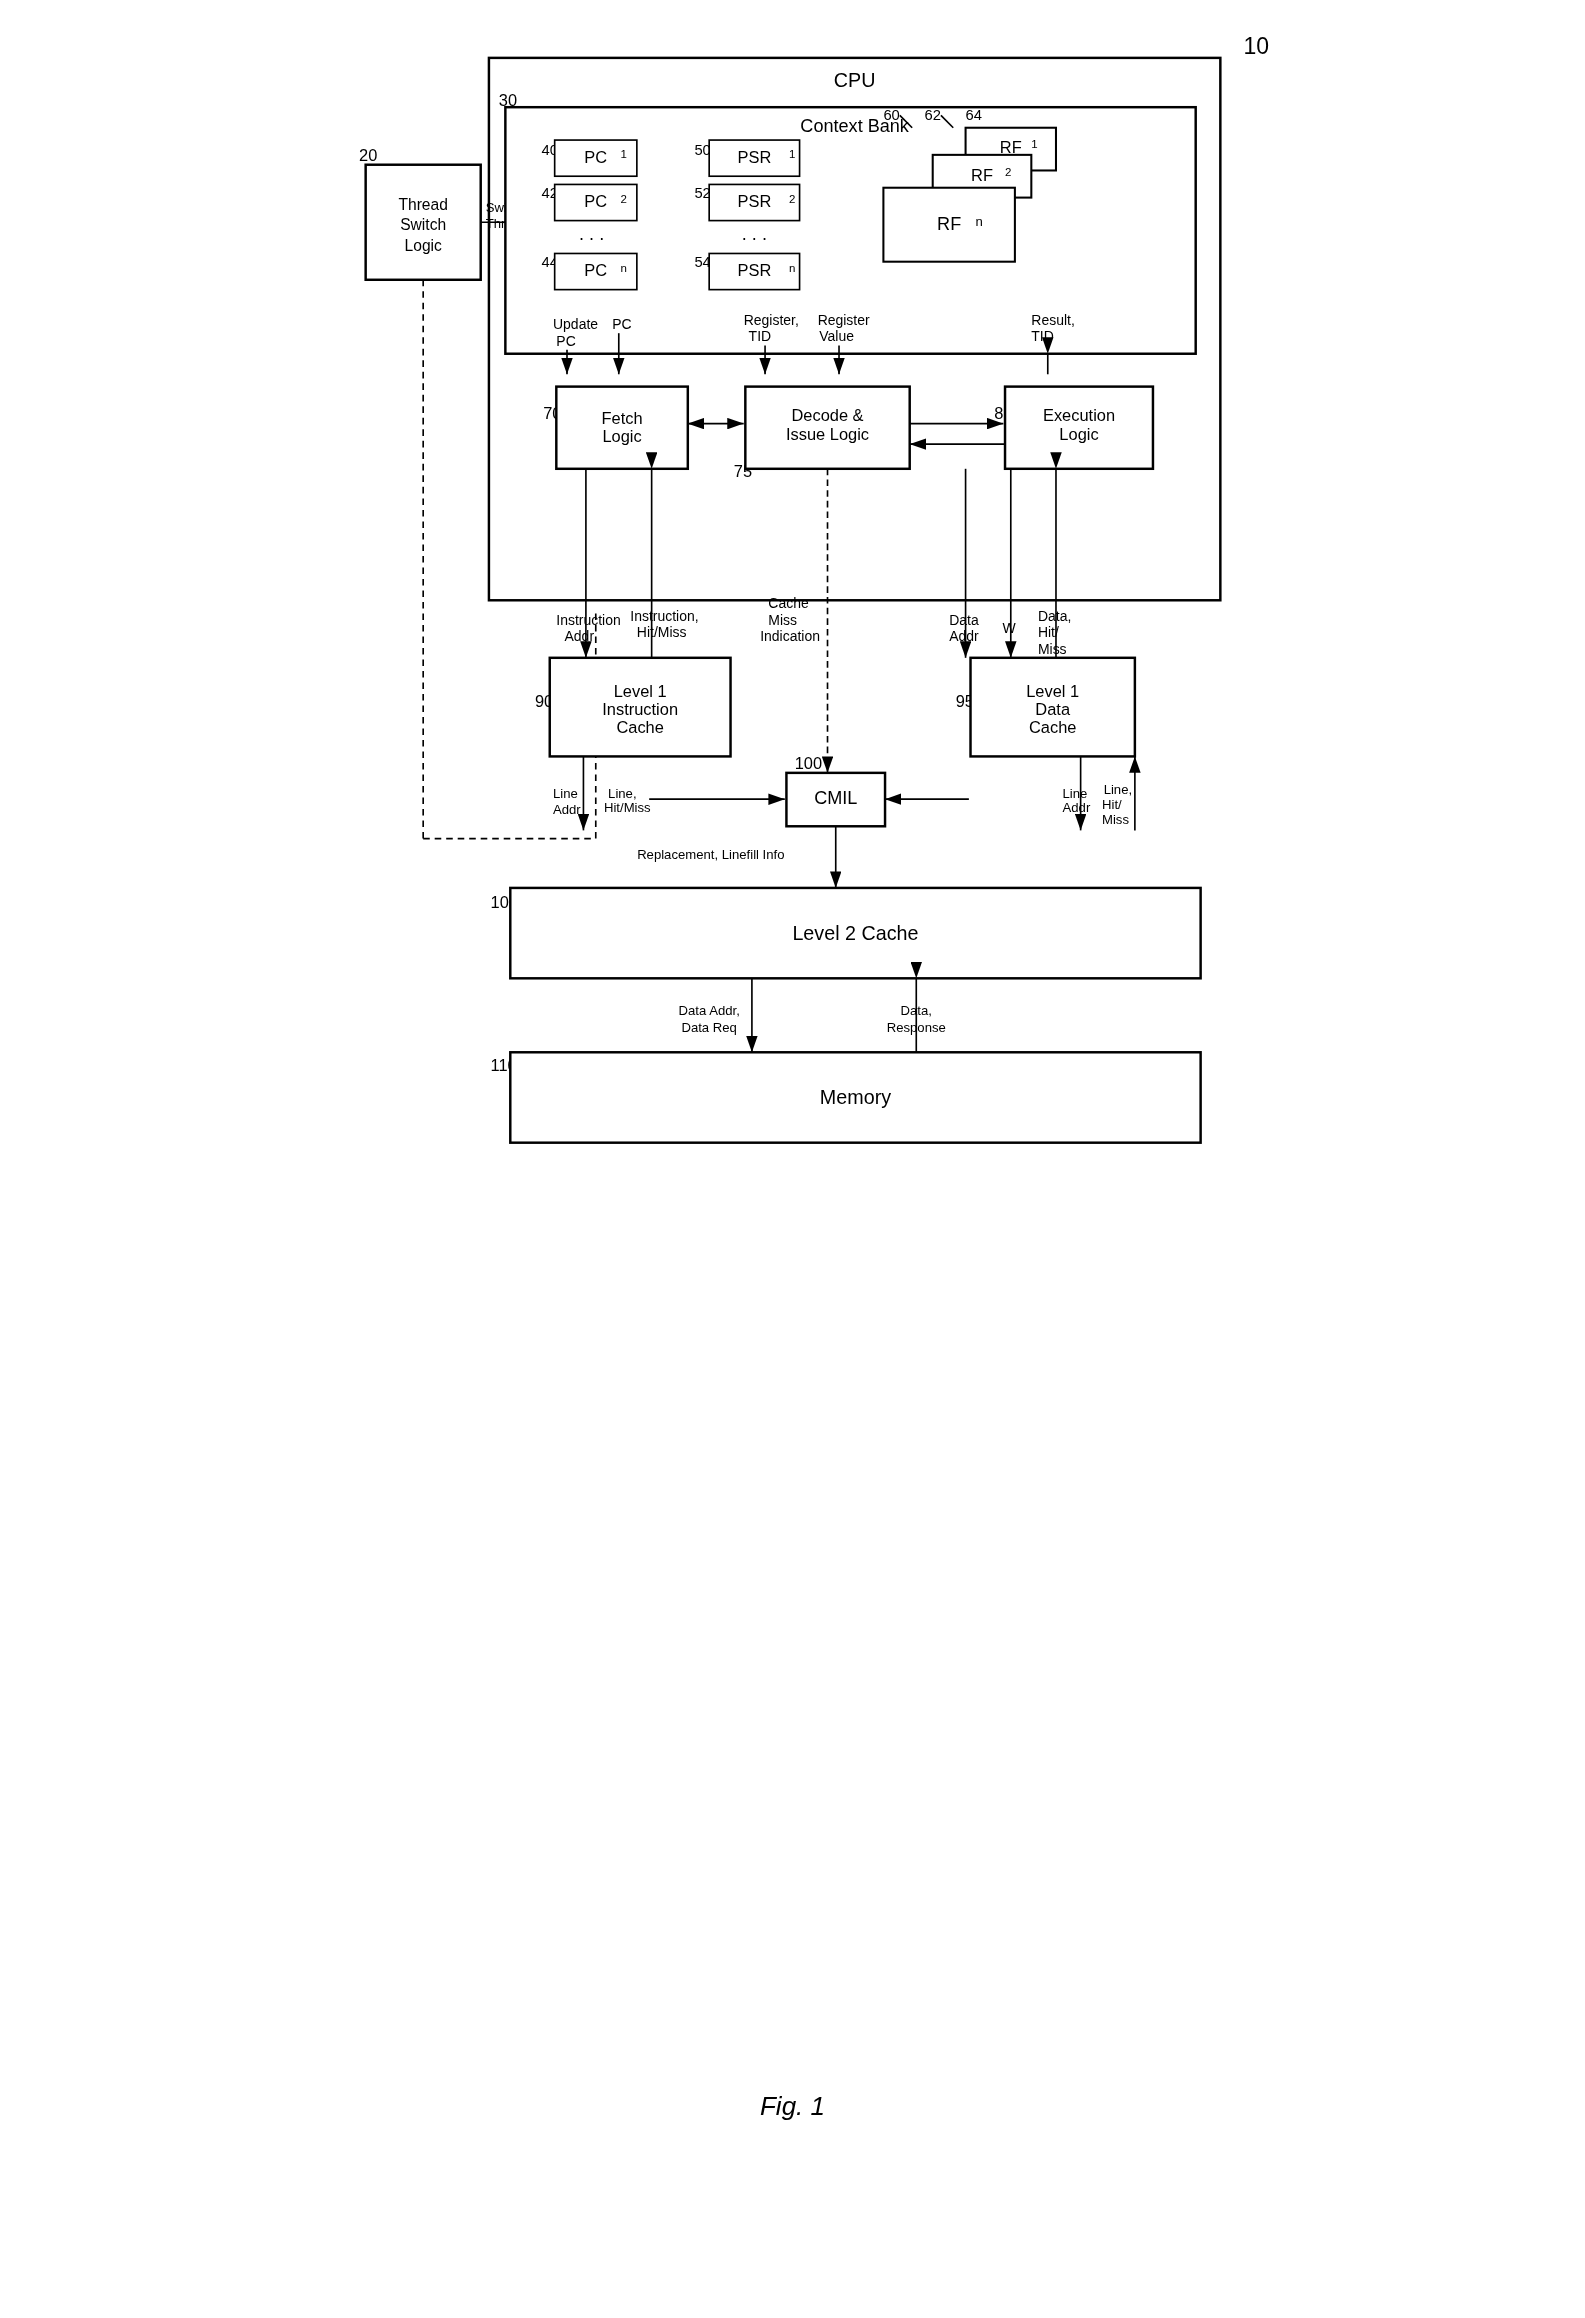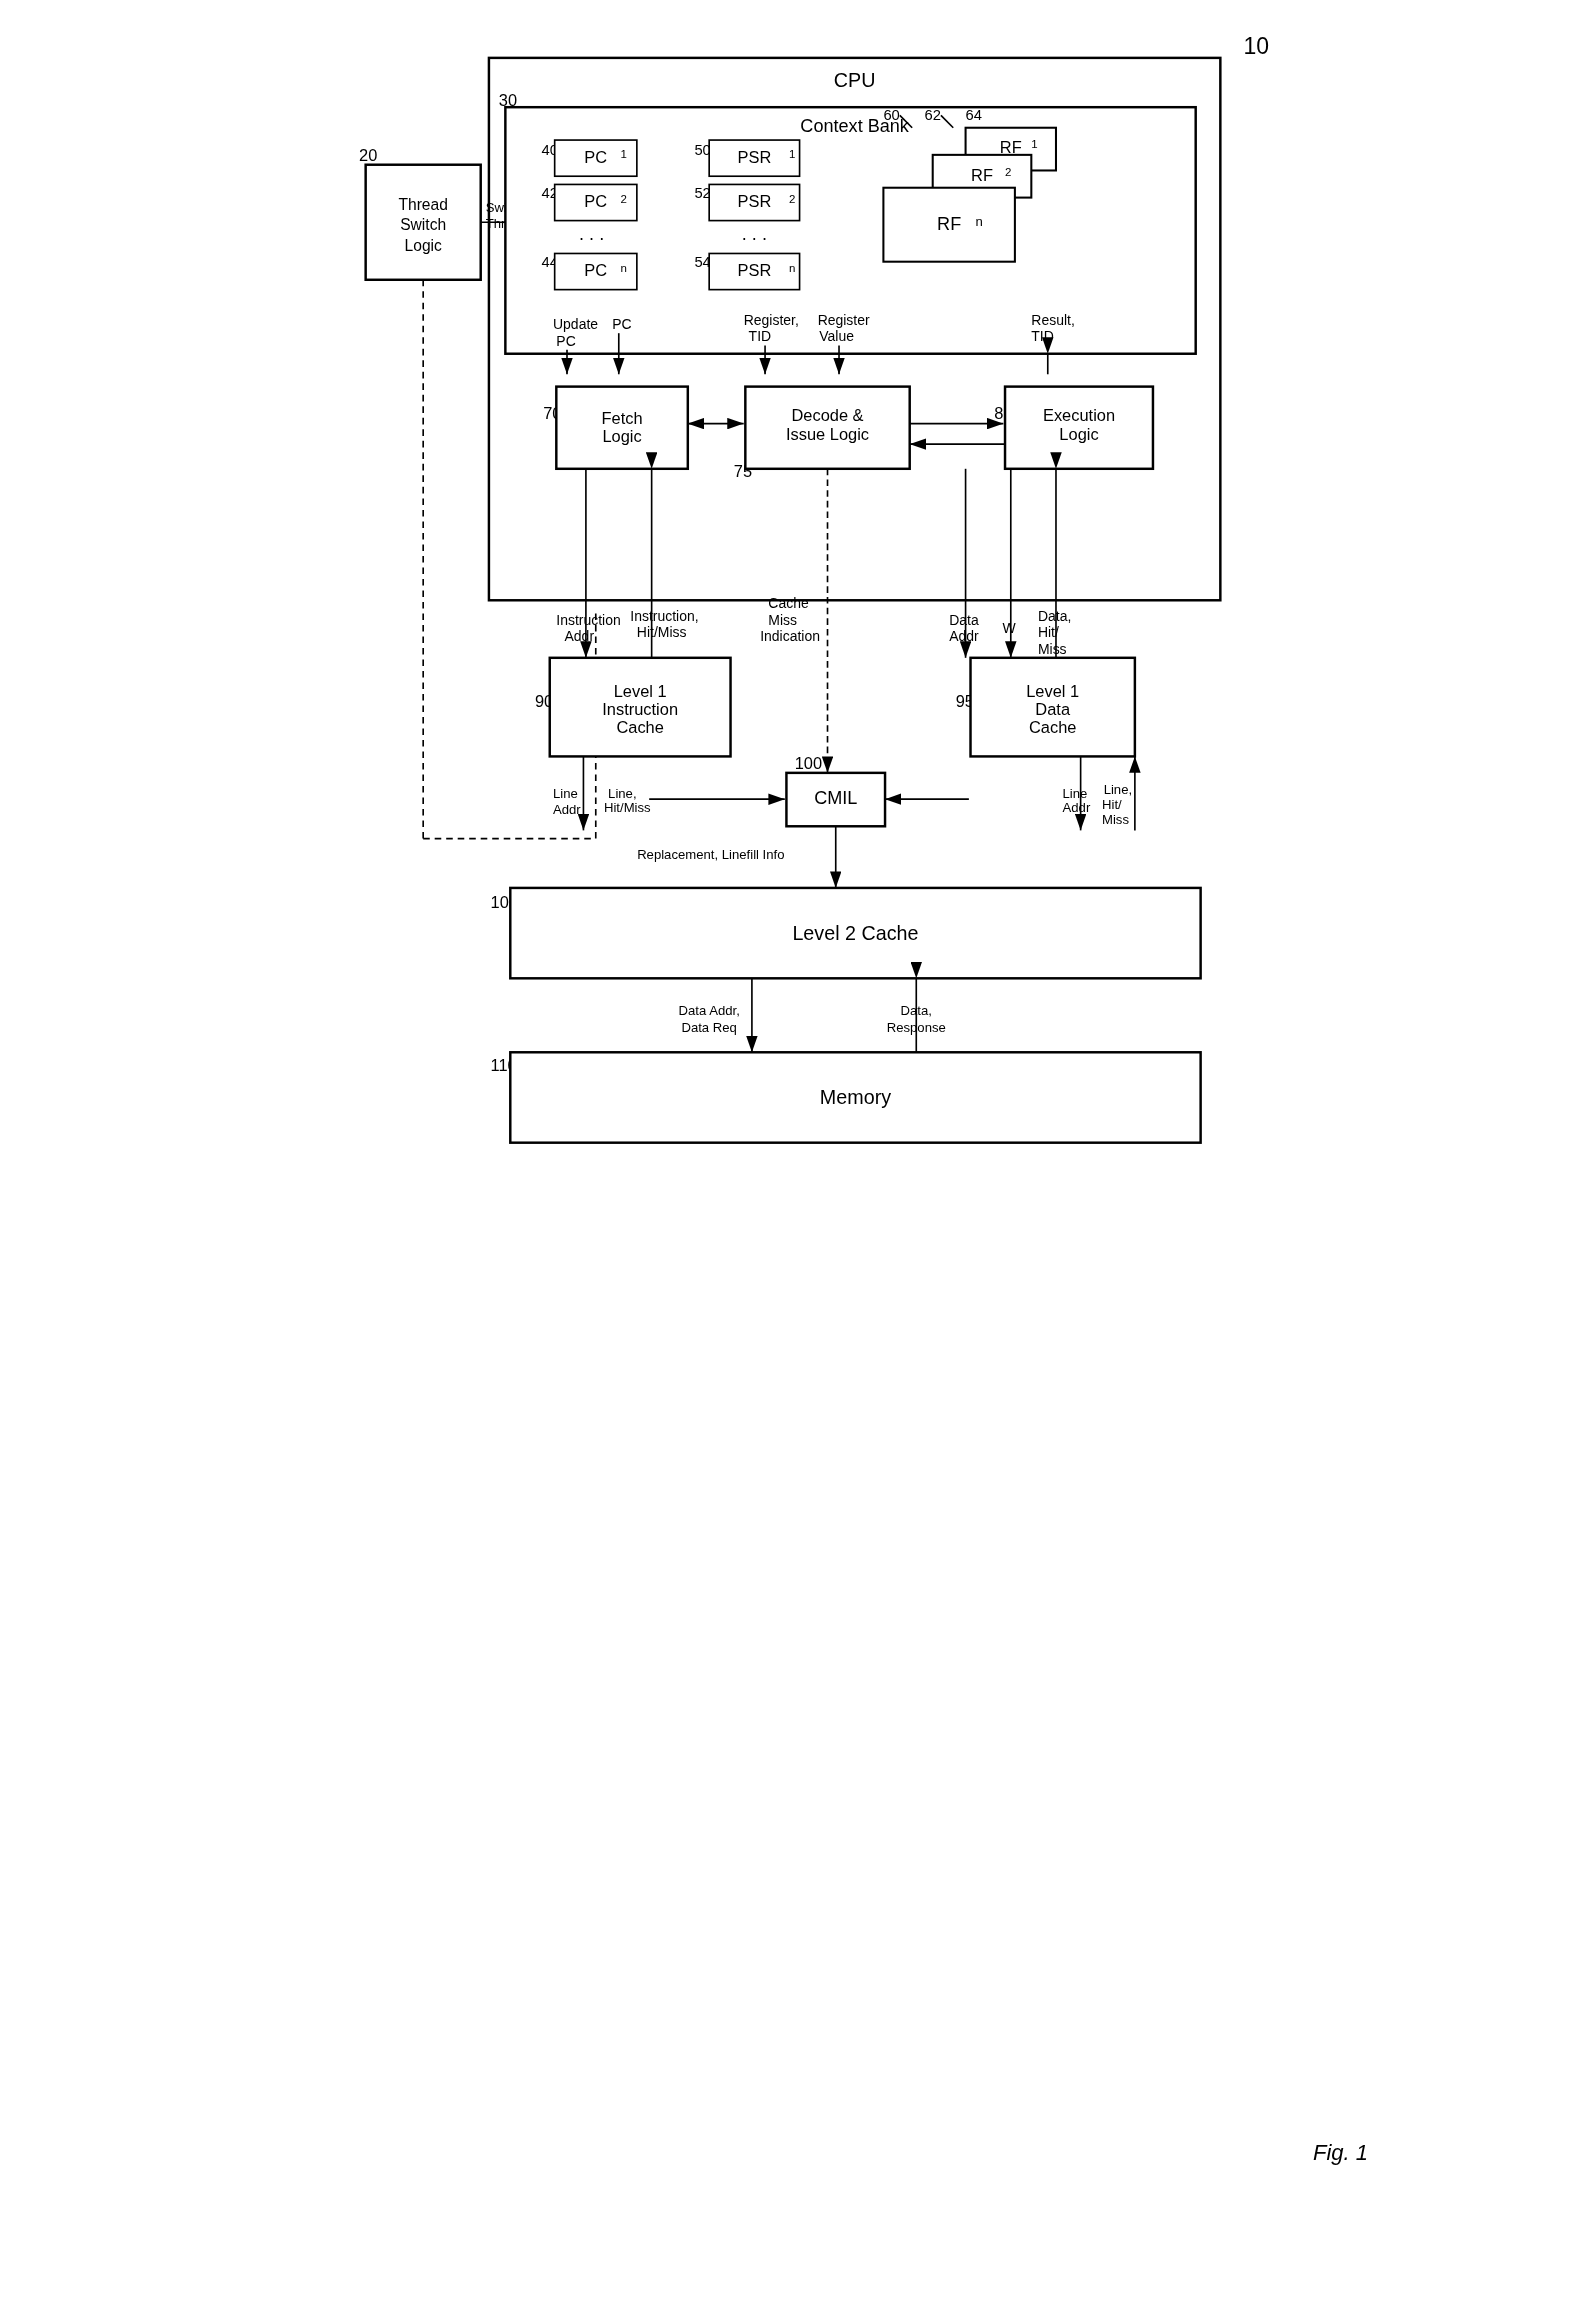--- a/index.html
+++ b/index.html
@@ -24,23 +24,22 @@
       font-size: 23px;
     }
     
     .diagram-svg-wrapper {
       position: relative;
       width: 904px;
       margin: 0 auto;
       text-align: center;
     }
     .fig-label {
-      text-align: right;
-      font-size: 22px;
-      margin-top: 49px;
+      text-align: center;
+      font-size: 26px;
       font-style: italic;
     }
   </style>
 </head>
 <body>
 
 <div class="page">
 
   <div class="diagram-ref">10</div>
 

